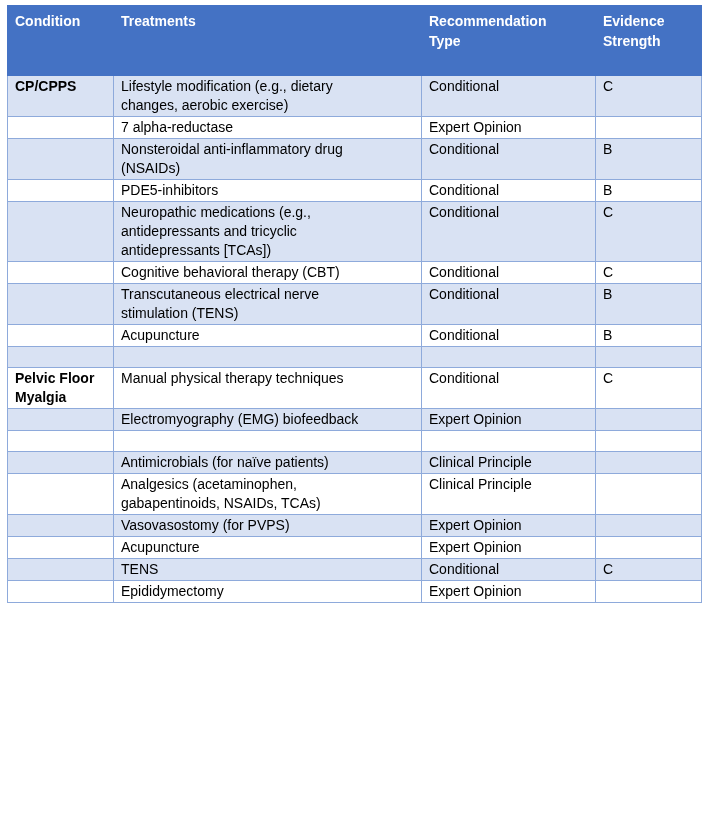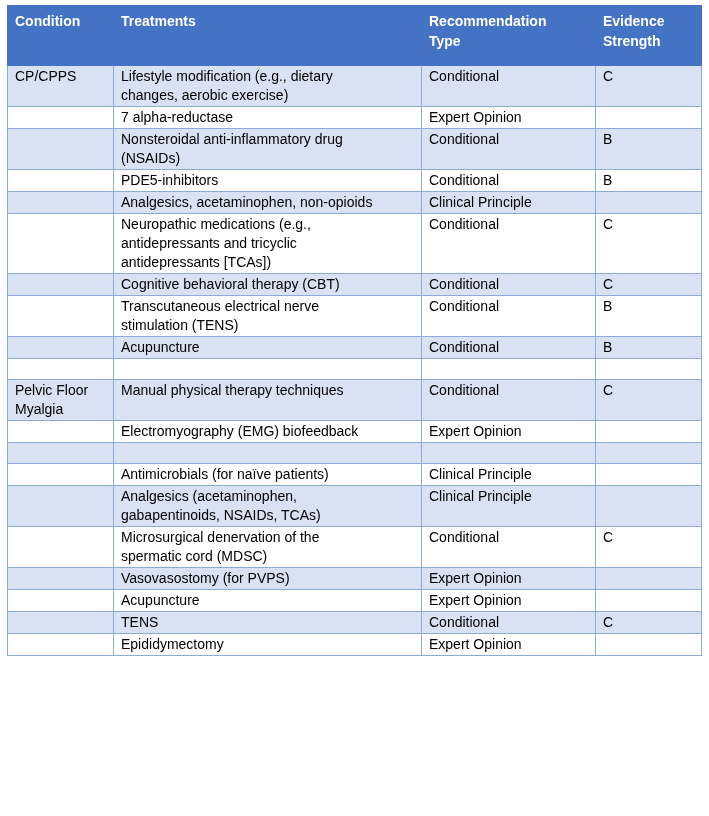--- a/index.html
+++ b/index.html
@@ -41,36 +41,36 @@
   col.c4 { width: 106px; }
   th {
     background: var(--header-bg);
     color: var(--header-text);
     border: 1px solid var(--header-bg);
     font-size: 14px;
     font-weight: 700;
     text-align: left;
     vertical-align: top;
     padding: 5px 7px;
-    height: 60px;
+    height: 70px;
     line-height: 20px;
     white-space: pre-line;
   }
   td {
     border: 1px solid var(--border-color);
     font-size: 14px;
     line-height: 19px;
     padding: 1px 7px;
     vertical-align: top;
     white-space: pre-line;
     height: 21px;
     background: transparent;
   }
   tbody tr:nth-child(odd) { background: var(--band-bg); }
-  td.cond { font-weight: 400; }
+  td.cond { font-weight: 700; }
 </style>
 </head>
 <body>
 
 <div class="page">
 
   <table class="grid">
     <colgroup>
       <col class="c1">
         <col class="c2">
@@ -109,26 +109,20 @@
           <td>B</td>
         </tr>
         <tr>
           <td class="cond"></td>
           <td>PDE5-inhibitors</td>
           <td>Conditional</td>
           <td>B</td>
         </tr>
         <tr>
           <td class="cond"></td>
-          <td>Analgesics, acetaminophen, non-opioids</td>
-          <td>Clinical Principle</td>
-          <td></td>
-        </tr>
-        <tr>
-          <td class="cond"></td>
           <td>Neuropathic medications (e.g.,
 antidepressants and tricyclic
 antidepressants [TCAs])</td>
           <td>Conditional</td>
           <td>C</td>
         </tr>
         <tr>
           <td class="cond"></td>
           <td>Cognitive behavioral therapy (CBT)</td>
           <td>Conditional</td>
@@ -177,27 +171,20 @@
           <td>Antimicrobials (for naïve patients)</td>
           <td>Clinical Principle</td>
           <td></td>
         </tr>
         <tr>
           <td class="cond"></td>
           <td>Analgesics (acetaminophen,
 gabapentinoids, NSAIDs, TCAs)</td>
           <td>Clinical Principle</td>
           <td></td>
-        </tr>
-        <tr>
-          <td class="cond"></td>
-          <td>Microsurgical denervation of the
-spermatic cord (MDSC)</td>
-          <td>Conditional</td>
-          <td>C</td>
         </tr>
         <tr>
           <td class="cond"></td>
           <td>Vasovasostomy (for PVPS)</td>
           <td>Expert Opinion</td>
           <td></td>
         </tr>
         <tr>
           <td class="cond"></td>
           <td>Acupuncture</td>

